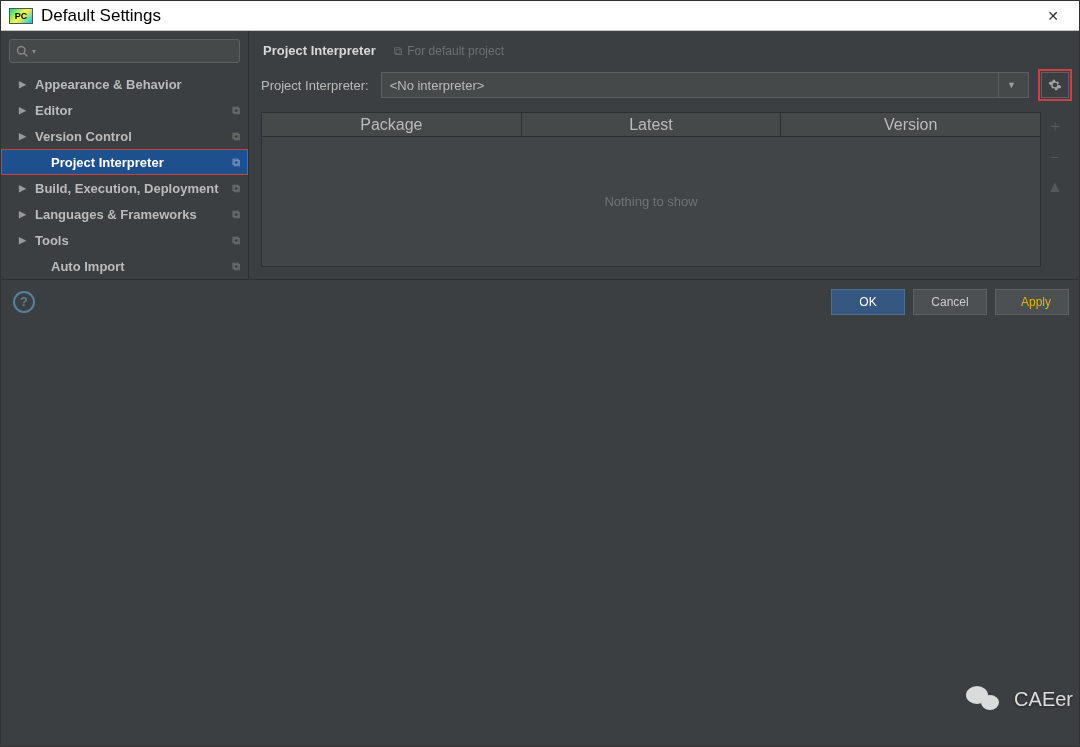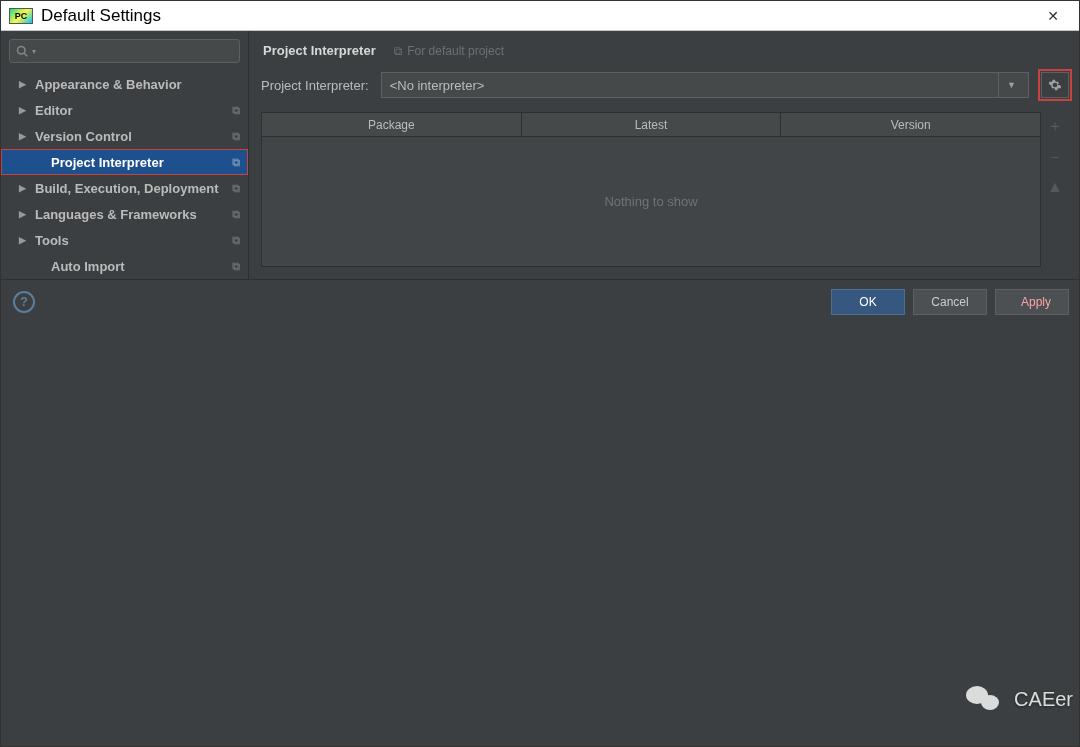--- a/index.html
+++ b/index.html
@@ -186,21 +186,21 @@
       background: #45494a;
       height: 24px;
       border-bottom: 1px solid #2d2f30;
     }
     .pkg-header div {
       flex: 1;
       text-align: center;
       line-height: 24px;
       color: #bbbbbb;
       border-right: 1px solid #2d2f30;
-      font-size: 12px;
+      font-size: 16px;
     }
     .pkg-header div:last-child { border-right: none; }
     .pkg-body {
       flex: 1;
       display: flex;
       align-items: center;
       justify-content: center;
       color: #6f7374;
       background: #414547;
     }
@@ -241,21 +241,21 @@
       min-width: 74px;
       height: 26px;
       border: 1px solid #5e6060;
       background: #4c5052;
       color: #cccccc;
       font-size: 12px;
       display: flex; align-items: center; justify-content: center;
       cursor: pointer;
     }
     .btn.primary { background: #365880; border-color: #4a708b; color: #fff; }
-    .btn.disabled { color: #fca5a5; cursor: default; padding-left: 8px; }
+    .btn.disabled { color: #eab308; cursor: default; padding-left: 8px; }
     .watermark {
       position: absolute;
       right: 8px;
       bottom: 32px;
       color: #ececec;
       opacity: .9;
       display: flex;
       align-items: center;
       gap: 10px;
       font-size: 20px;

